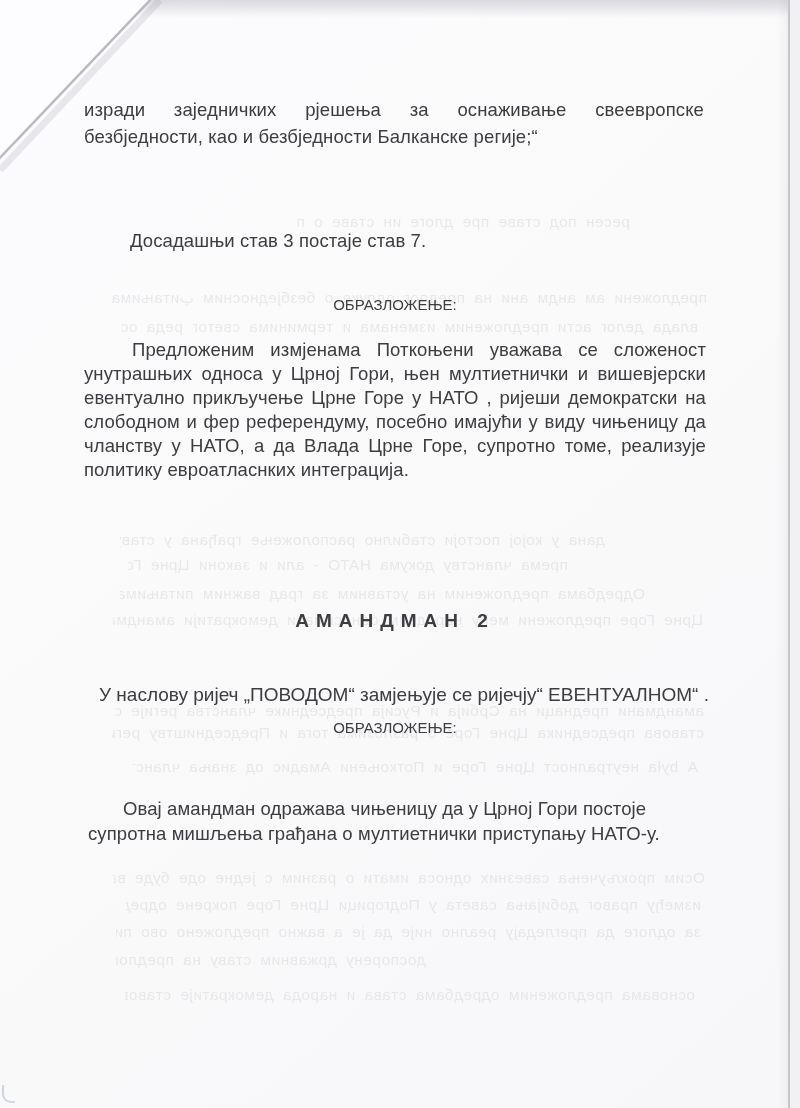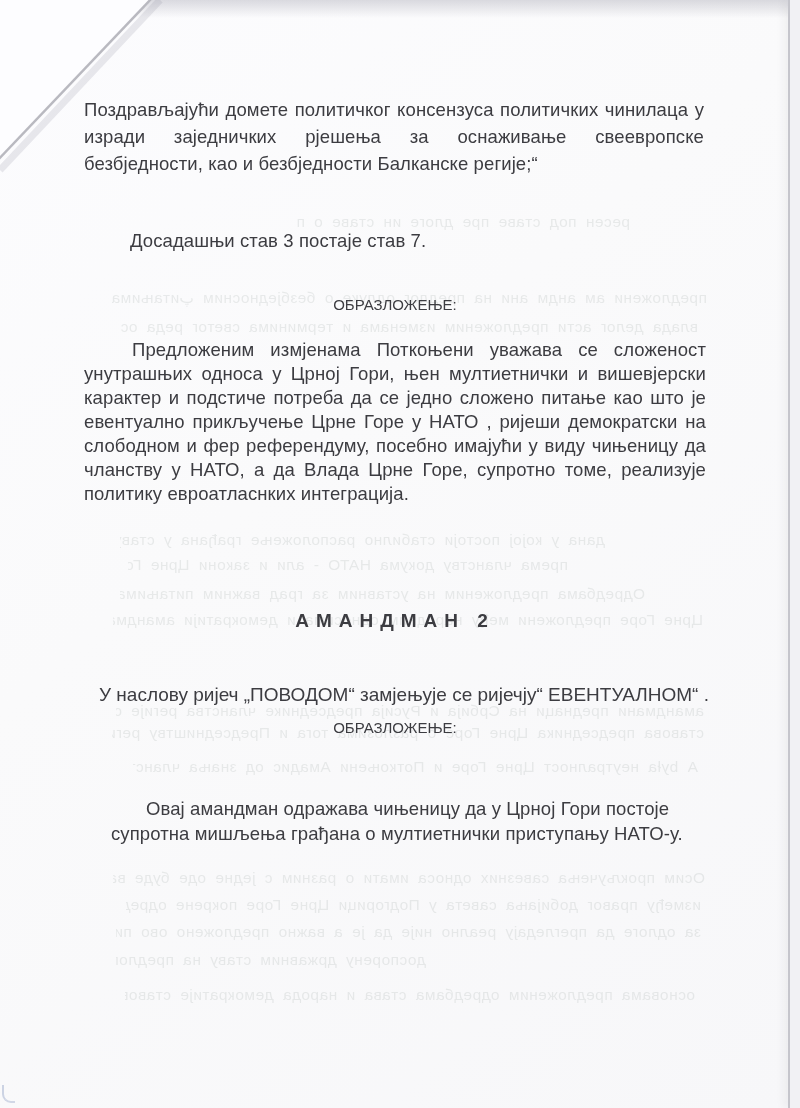--- a/index.html
+++ b/index.html
@@ -28,21 +28,21 @@
     border-left:2px solid rgba(150,165,200,.45);
     border-bottom:2px solid rgba(150,165,200,.40);
     border-bottom-left-radius:9px;
   }
   .tblock {
     position:absolute; color:#3c3c41; font-size:18.5px; line-height:27px;
     letter-spacing:.1px;
   }
   .jl { text-align:justify; text-align-last:justify; }
   .p2 { line-height:24px; }
-  .p3 { line-height:25px;margin-left:23px; }
+  .p3 { line-height:25px; }
   .heading {
     position:absolute; left:84px; width:622px; text-align:center;
     color:#3c3c41; font-size:15px;
   }
   .amend-title { font-weight:bold; letter-spacing:7px; font-size:19px; }
   .amend-sentence {
     position:absolute; left:78px; width:652px; text-align:center;
     color:#3c3c41; font-size:19px;
   }
   .bleed {
@@ -77,33 +77,31 @@
   <div class="top-shadow"></div>
   <svg class="fold-svg" width="190" height="200">
     <polygon points="0,0 152,0 0,160" fill="#fdfdff"></polygon>
     <line x1="154" y1="-4" x2="-4" y2="162" stroke="rgba(130,130,140,.55)" stroke-width="2.5"></line>
     <line x1="160" y1="0" x2="0" y2="170" stroke="rgba(140,140,155,.18)" stroke-width="7"></line>
   </svg>
   <div class="right-edge"></div>
   <div class="corner-bl"></div>
 
   <div class="tblock" style="left:84px; top:96px; width:620px;">
-      <div class="jl">Поздрављајући домете политичког консензуса  политичких чинилаца у</div>
       <div class="jl">изради заједничких рјешења за оснаживање свеевропске</div>
       <div>безбједности, као и  безбједности Балканске регије;“</div>
     </div>
 
   <div class="tblock" style="left:130px; top:227px;">Досадашњи став 3 постаје став 7.</div>
 
   <div class="heading" style="top:296px;">ОБРАЗЛОЖЕЊЕ:</div>
 
   <div class="tblock p2" style="left:84px; top:338px; width:622px;">
       <div class="jl" style="padding-left: 48px;">Предложеним  измјенама  Поткоњени уважава се сложеност</div>
       <div class="jl">унутрашњих односа у Црној Гори, њен мултиетнички и вишевјерски</div>
-      <div class="jl">карактер и подстиче потреба да се једно сложено питање као што је</div>
       <div class="jl">евентуално прикључење Црне Горе у НАТО , ријеши демократски на</div>
       <div class="jl">слободном и фер референдуму, посебно имајући у виду чињеницу да</div>
       <div class="jl">чланству у НАТО, а да Влада Црне Горе, супротно томе,  реализује</div>
       <div>политику евроатласнких интеграција.</div>
     </div>
 
   <div class="heading amend-title" style="top:610px;">АМАНДМАН 2</div>
 
   <div class="amend-sentence" style="top:648px;margin-top:36px;">У наслову ријеч „ПОВОДОМ“ замјењује се ријечју“ ЕВЕНТУАЛНОМ“ .</div>
 

